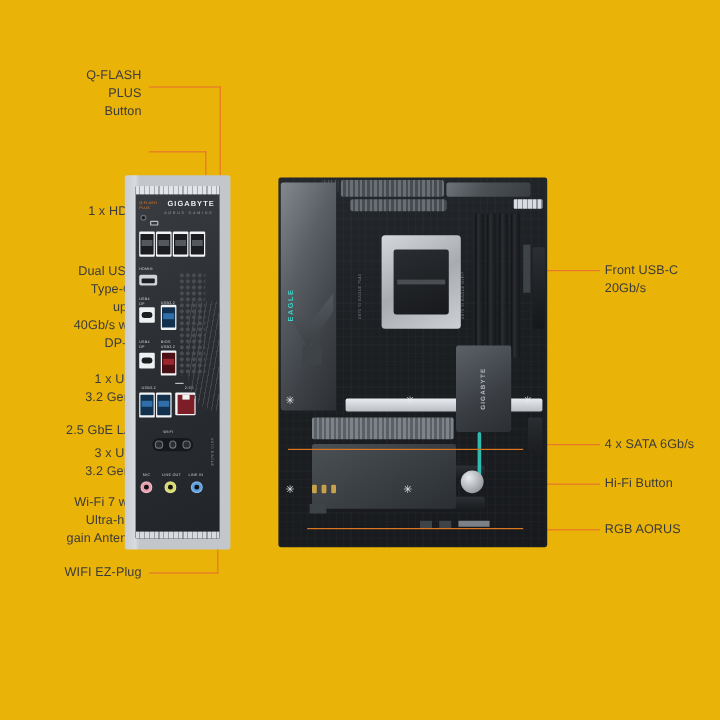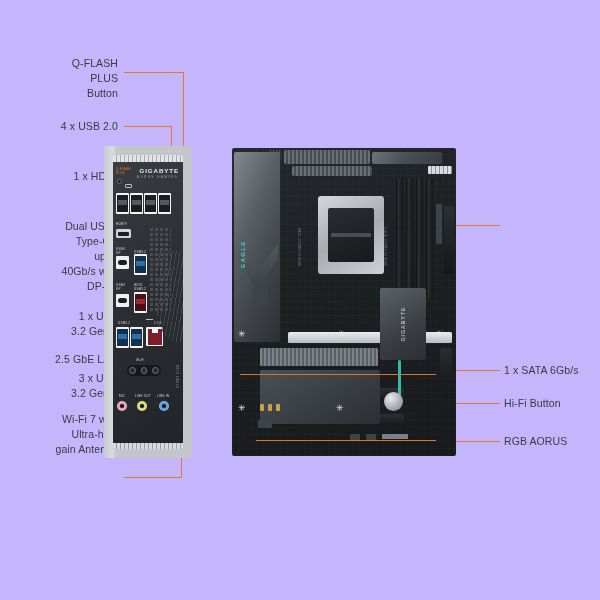--- a/index.html
+++ b/index.html
@@ -9,21 +9,21 @@
     background: #ffffff;
   }
   body {
     font-family: "Liberation Sans", sans-serif;
     -webkit-font-smoothing: antialiased;
   }
   #stage {
     position: relative;
     width: 600px;
     height: 600px;
-    background: #c4b5fd;
+    background: #eab308;
     overflow: hidden;
   }
   
   .callout {
     position: absolute;
     font-size: 10.5px;
     line-height: 15px;
     color: #3b3b3b;
     letter-spacing: .1px;
     white-space: pre-line;
@@ -265,21 +265,20 @@
 </style>
 </head>
 <body>
 
 <div id="stage">
 
   <div class="callout right-align" style="left:8px;  top:56px;  width:110px;">Q-FLASH
 PLUS
 Button</div>
 
-  <div class="callout right-align" style="left:8px;  top:119px; width:110px;">4 x USB 2.0</div>
 
   <div class="callout right-align" style="left:8px;  top:169px; width:110px;">1 x HDMI</div>
 
   <div class="callout right-align" style="left:4px;  top:219px; width:114px;">Dual USB4
 Type-C®
 up to
 40Gb/s with
 DP-Alt</div>
 
   <div class="callout right-align" style="left:8px;  top:309px; width:110px;">1 x USB
@@ -287,23 +286,26 @@
 
   <div class="callout right-align" style="left:8px;  top:352px; width:110px;">2.5 GbE LAN</div>
 
   <div class="callout right-align" style="left:8px;  top:371px; width:110px;">3 x USB
 3.2 Gen 1</div>
 
   <div class="callout right-align" style="left:4px;  top:412px; width:114px;">Wi-Fi 7 with
 Ultra-high
 gain Antenna</div>
 
-
-
-  <div class="callout left-align" style="left:504px; top:363px; width:95px;">1 x SATA 6Gb/s</div>
+  <div class="callout right-align" style="left:8px;  top:470px; width:110px;">WIFI EZ-Plug</div>
+
+  <div class="callout left-align" style="left:504px; top:218px; width:95px;">Front USB-C
+20Gb/s</div>
+
+  <div class="callout left-align" style="left:504px; top:363px; width:95px;">4 x SATA 6Gb/s</div>
 
   <div class="callout left-align" style="left:504px; top:396px; width:95px;">Hi-Fi Button</div>
 
   <div class="callout left-align" style="left:504px; top:434px; width:95px;">RGB AORUS</div>
 
   <div class="lead h" style="left:124px; top:72px;  width:60px;"></div>
   <div class="lead v" style="left:183px; top:72px;  height:102px;"></div>
   <div class="dot" style="left:180px; top:171px; width:7px; height:7px;"></div>
 
   <div class="lead h" style="left:124px; top:126px; width:48px;"></div>

